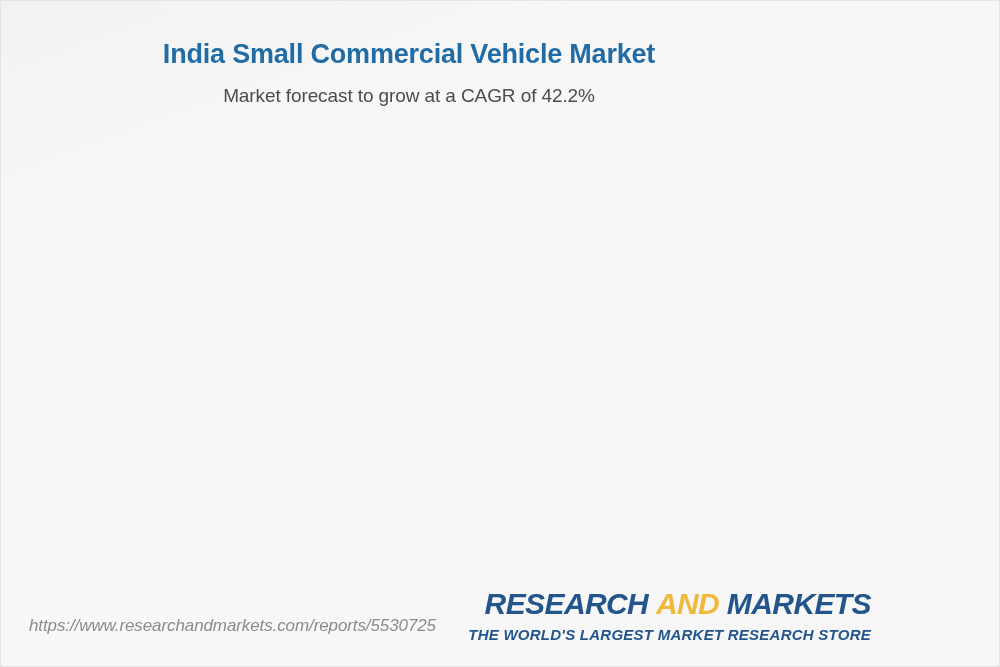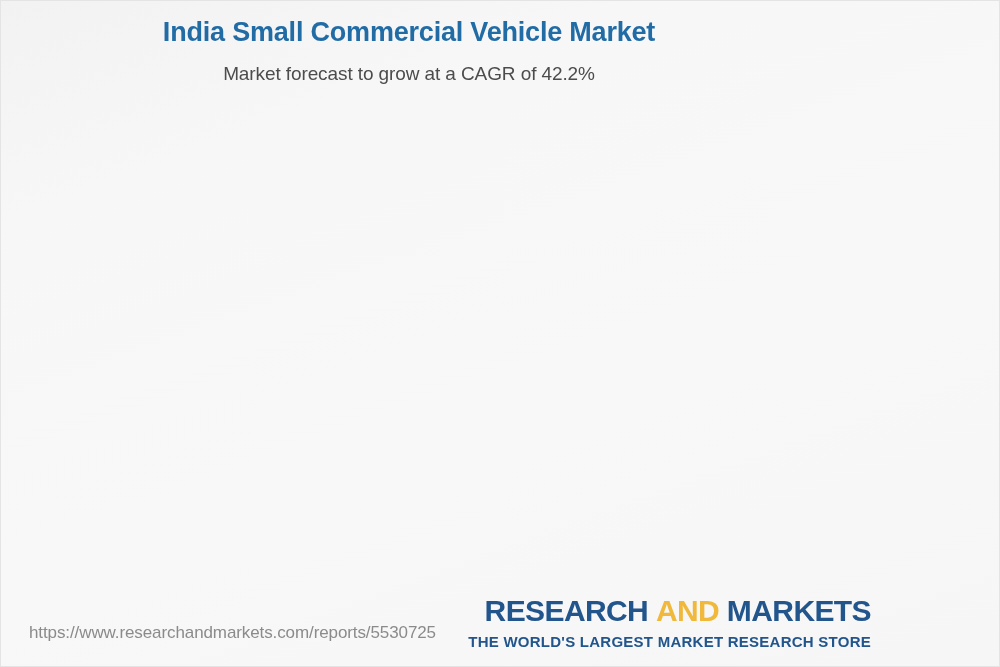--- a/index.html
+++ b/index.html
@@ -25,21 +25,21 @@
     overflow: hidden;
   }
 
   
   .header {
     position: absolute;
     top: 0;
     left: 0;
     width: 816px;
     text-align: center;
-    padding-top: 16px;
+    padding-top: 38px;
   }
   .chart-title {
     font-size: 27px;
     font-weight: bold;
     color: #226ca6;
     letter-spacing: -0.2px;
     line-height: 1.15;
     margin: 0;
   }
   .chart-subtitle {
@@ -73,23 +73,24 @@
   .cylinder {
     position: absolute;
     left: 0;
     width: 169px;
   }
 
   
   .footer {
     position: absolute;
     left: 0;
-    bottom: 0;
+    bottom: 7px;
     width: 892px;
     height: 80px;
+    font-style: italic;
   }
   .footer-url {
     position: absolute;
     left: 28px;
     top: 37px;
     font-size: 17px;
     color: #8b8b8b;
     letter-spacing: -0.1px;
   }
   .logo {

